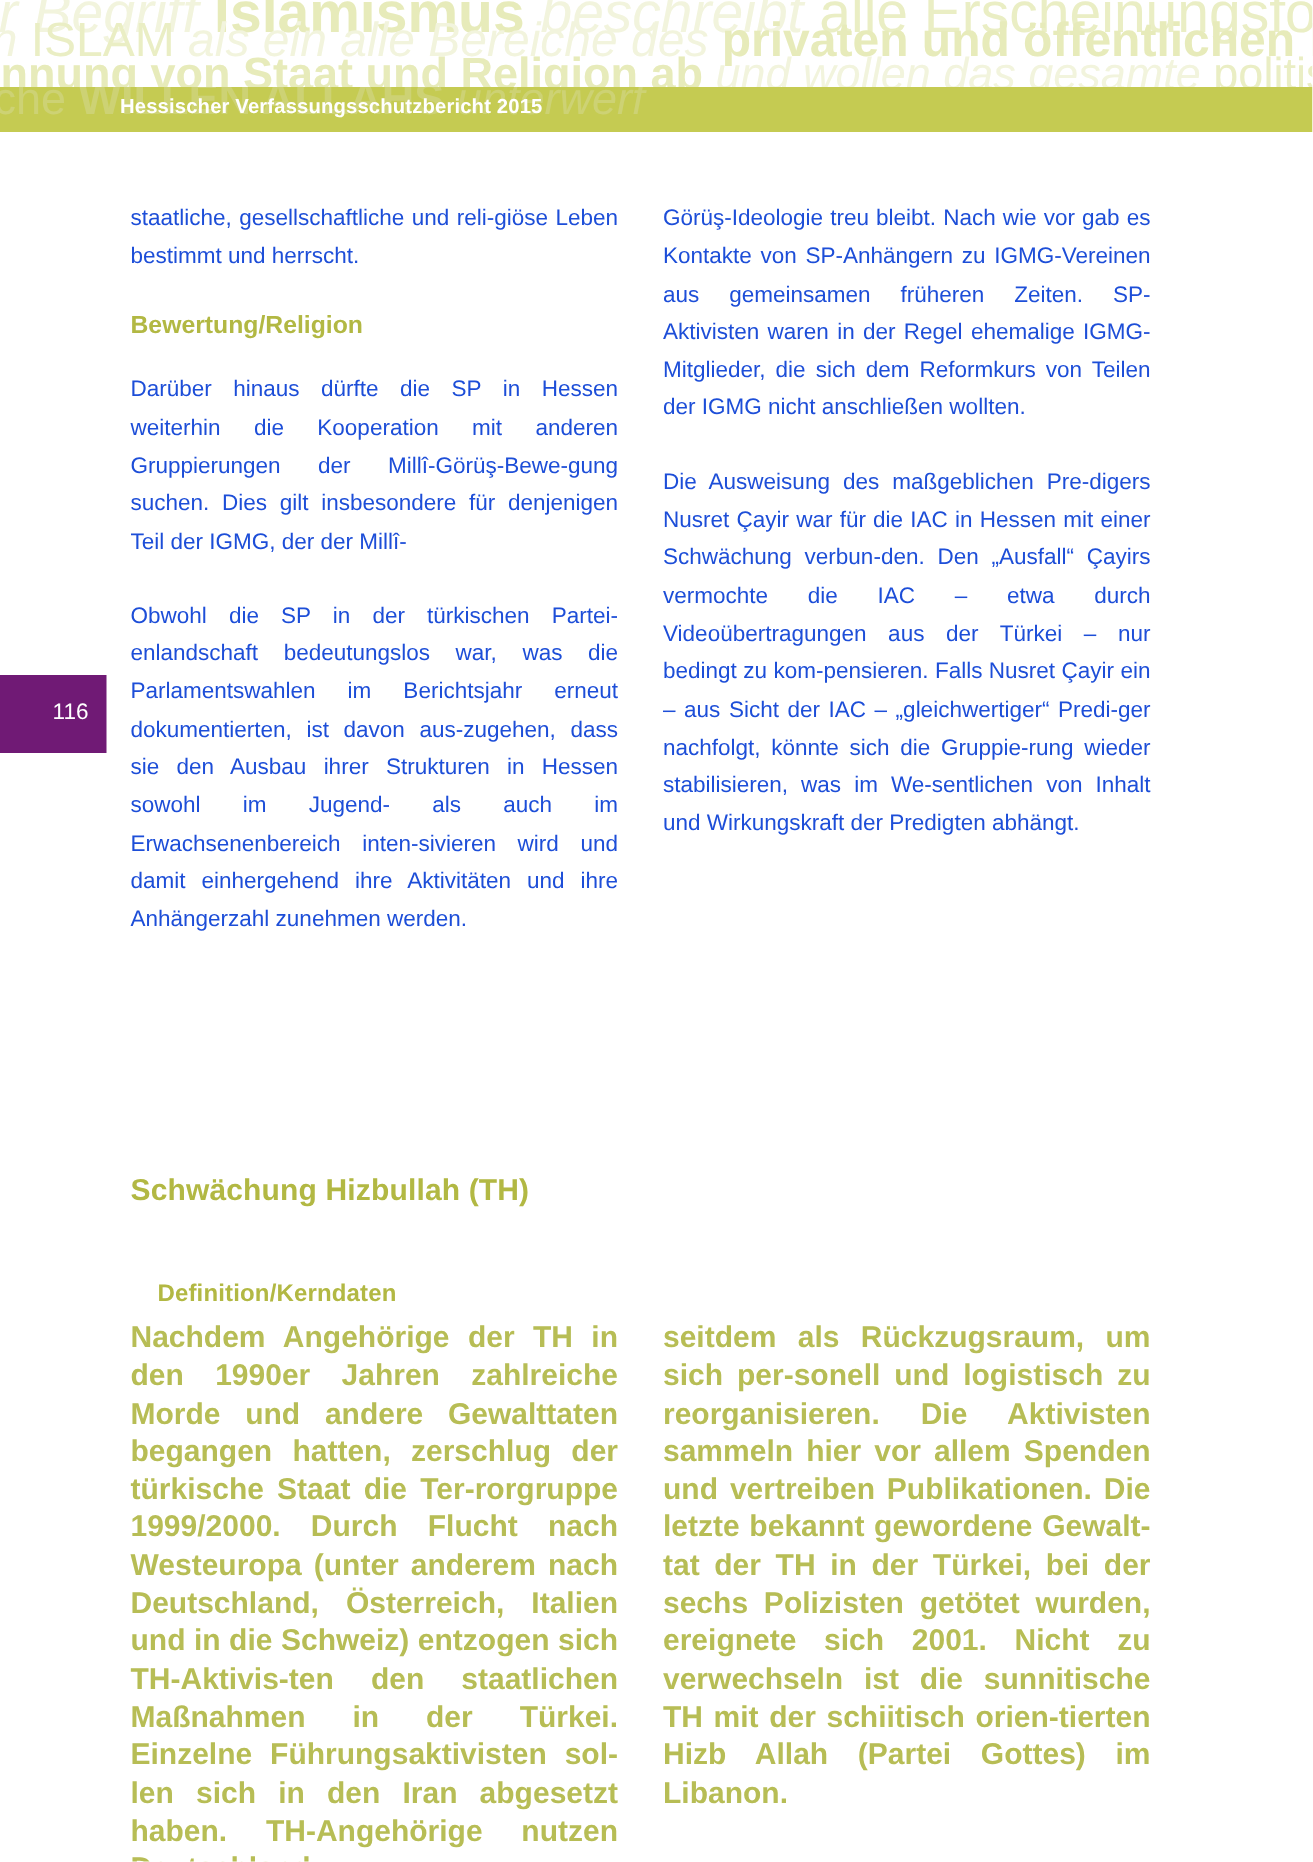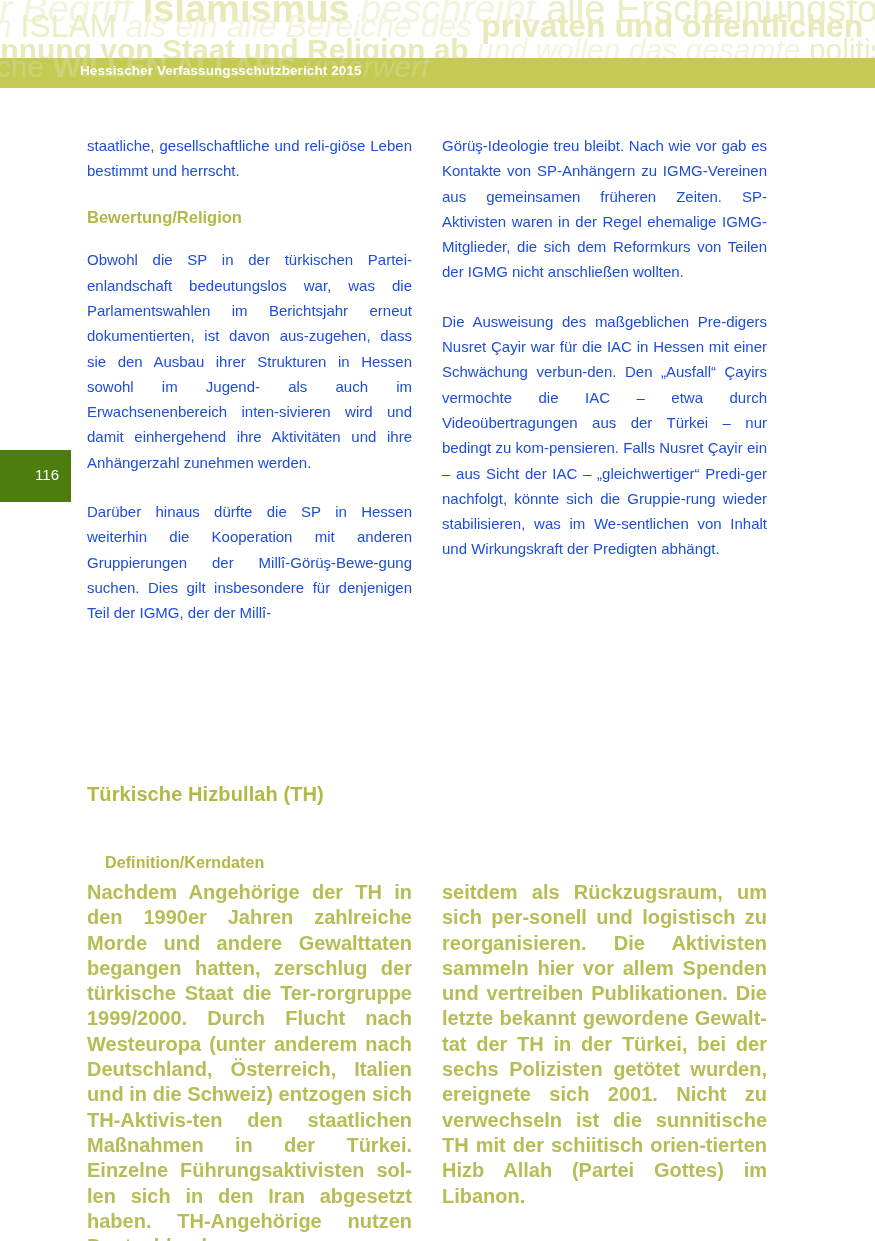--- a/index.html
+++ b/index.html
@@ -75,21 +75,21 @@
     z-index: 3;
   }
 
   
   #page-tab {
     position: absolute;
     left: 0;
     top: 450px;
     width: 71px;
     height: 52px;
-    background: #4d7c0f;
+    background: #701a75;
   }
   #page-number {
     position: absolute;
     right: 12px;
     top: 16px;
     font-size: 15px;
     font-weight: normal;
     color: #ffffff;
   }
 
@@ -174,30 +174,30 @@
 </div>
 <div id="running-title">Hessischer Verfassungsschutzbericht 2015</div>
 
 <div id="page-tab">
   <span id="page-number">116</span>
 </div>
 
 <div class="col block-top" id="col-left">
   <p class="body">staatliche, gesellschaftliche und reli-giöse Leben bestimmt und herrscht.</p>
   <h4 class="inline-head">Bewertung/Religion</h4>
+  <p class="body">Darüber hinaus dürfte die SP in Hessen weiterhin die Kooperation mit anderen Gruppierungen der Millî-Görüş-Bewe-gung suchen. Dies gilt insbesondere für denjenigen Teil der IGMG, der der Millî-</p>
   <p class="body">Obwohl die SP in der türkischen Partei-enlandschaft bedeutungslos war, was die Parlamentswahlen im Berichtsjahr erneut dokumentierten, ist davon aus-zugehen, dass sie den Ausbau ihrer Strukturen in Hessen sowohl im Jugend- als auch im Erwachsenenbereich inten-sivieren wird und damit einhergehend ihre Aktivitäten und ihre Anhängerzahl zunehmen werden.</p>
-  <p class="body">Darüber hinaus dürfte die SP in Hessen weiterhin die Kooperation mit anderen Gruppierungen der Millî-Görüş-Bewe-gung suchen. Dies gilt insbesondere für denjenigen Teil der IGMG, der der Millî-</p>
 </div>
 
 <div class="col block-top" id="col-right">
   <p class="body">Görüş-Ideologie treu bleibt. Nach wie vor gab es Kontakte von SP-Anhängern zu IGMG-Vereinen aus gemeinsamen früheren Zeiten. SP-Aktivisten waren in der Regel ehemalige IGMG-Mitglieder, die sich dem Reformkurs von Teilen der IGMG nicht anschließen wollten.</p>
   <p class="body">Die Ausweisung des maßgeblichen Pre-digers Nusret Çayir war für die IAC in Hessen mit einer Schwächung verbun-den. Den „Ausfall“ Çayirs vermochte die IAC – etwa durch Videoübertragungen aus der Türkei – nur bedingt zu kom-pensieren. Falls Nusret Çayir ein – aus Sicht der IAC – „gleichwertiger“ Predi-ger nachfolgt, könnte sich die Gruppie-rung wieder stabilisieren, was im We-sentlichen von Inhalt und Wirkungskraft der Predigten abhängt.</p>
 </div>
 
-<h2 class="section-title" id="heading-hizbullah">Türkische Hizbullah (TH)</h2>
+<h2 class="section-title" id="heading-hizbullah">Schwächung Hizbullah (TH)</h2>
 <h3 class="sub-title" id="heading-definition">Definition/Kerndaten</h3>
 
 <div class="col block-bottom" style="left:87px">
   <p class="body-green">Nachdem Angehörige der TH in den 1990er Jahren zahlreiche Morde und andere Gewalttaten begangen hatten, zerschlug der türkische Staat die Ter-rorgruppe 1999/2000. Durch Flucht nach Westeuropa (unter anderem nach Deutschland, Österreich, Italien und in die Schweiz) entzogen sich TH-Aktivis-ten den staatlichen Maßnahmen in der Türkei. Einzelne Führungsaktivisten sol-len sich in den Iran abgesetzt haben. TH-Angehörige nutzen Deutschland</p>
 </div>
 <div class="col block-bottom" style="left:442px">
   <p class="body-green">seitdem als Rückzugsraum, um sich per-sonell und logistisch zu reorganisieren. Die Aktivisten sammeln hier vor allem Spenden und vertreiben Publikationen. Die letzte bekannt gewordene Gewalt-tat der TH in der Türkei, bei der sechs Polizisten getötet wurden, ereignete sich 2001. Nicht zu verwechseln ist die sunnitische TH mit der schiitisch orien-tierten Hizb Allah (Partei Gottes) im Libanon.</p>
 </div>
 
 </body></html>

